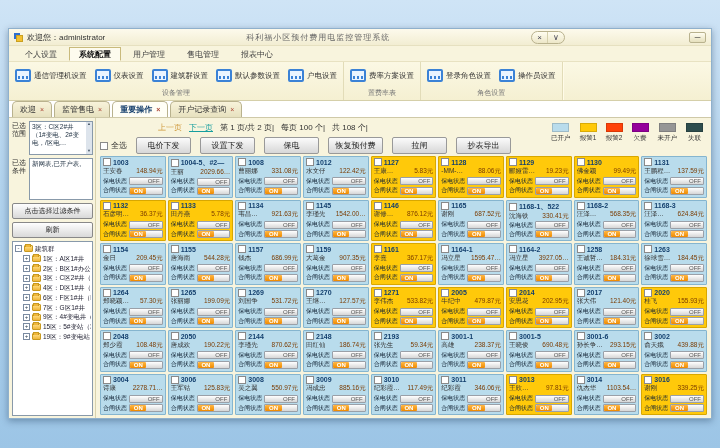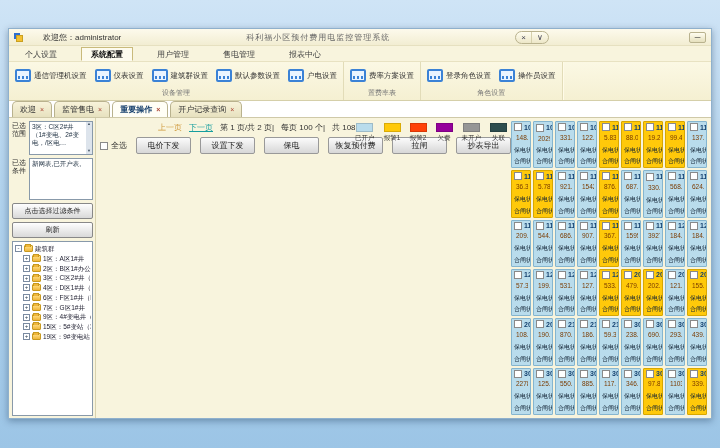--- a/index.html
+++ b/index.html
@@ -4,33 +4,33 @@
 <style>
   * { box-sizing:border-box; margin:0; padding:0; }
   html,body { width:720px; height:448px; overflow:hidden; }
   body { background:linear-gradient(180deg,#cfe4f6 0%,#b3d4ee 40%,#9cc5e6 100%); font-family:"Liberation Sans",sans-serif; position:relative; }
 
   .window { position:absolute; left:8px; top:28px; width:704px; height:391px;
     background:#f8f4dd; border:1px solid #8fb0cc; box-shadow:0 2px 7px rgba(0,30,60,.35);
     display:flex; flex-direction:column; }
 
   
-  .titlebar { height:17px; display:flex; align-items:center; gap:20px; padding:0 5px;
+  .titlebar { height:17px; display:flex; align-items:center; gap:4px; padding:0 5px;
     background:linear-gradient(#fdfaec,#f2edd2); border-bottom:1px solid #e6e0c0; font-size:8px; color:#333; }
   .app-icon { width:9px; height:9px; position:relative; flex:0 0 auto; }
   .app-icon::before { content:""; position:absolute; left:0; top:0; width:6px; height:6px; background:#2f6fd0; }
   .app-icon::after { content:""; position:absolute; right:0; bottom:0; width:5px; height:5px; background:#f4c030; border:1px solid #caa020; }
   .win-title { flex:1; text-align:center; color:#666; font-size:8px; letter-spacing:1px; }
   .pillbtns { display:flex; border:1px solid #b9b28e; border-radius:7px; background:linear-gradient(#fffdf0,#ede7c8); overflow:hidden; margin-right:120px; }
   .pillbtn { width:16px; text-align:center; font-size:8px; color:#445; line-height:11px; border-right:1px solid #d6d0ac; }
   .pillbtn:last-child { border-right:none; }
   .minbtn { width:17px; height:11px; border:1px solid #b9b28e; border-radius:2px; background:linear-gradient(#fffdf0,#e6e0bd); color:#333; font-size:8px; line-height:9px; text-align:center; }
 
   
-  .menutabs { height:15px; display:flex; gap:14px; padding:1px 0 0 6px; background:#f8f4dd; }
+  .menutabs { height:15px; display:flex; gap:2px; padding:1px 0 0 6px; background:#f8f4dd; }
   .mtab { font-size:8px; color:#444; padding:1px 9px; border:1px solid transparent; }
   .mtab.active { background:#fdfbee; border-color:#c9ba7c; border-bottom-color:#fdfbee; font-weight:bold; color:#111; }
 
   
   .ribbon { height:40px; background:linear-gradient(#fbf8e4,#f5f0d2); border-top:1px solid #e8e2c2; border-bottom:1px solid #d5cfa9; display:flex; }
   .rgroup { display:flex; flex-direction:column; border-right:1px solid #e2dcb8; padding:2px 6px 0 6px; }
   .rbtns { flex:1; display:flex; gap:8px; align-items:center; }
   .rbtn { display:flex; align-items:center; gap:3px; font-size:7.5px; color:#333; background:transparent; border:none; white-space:nowrap; font-family:"Liberation Sans",sans-serif; }
   .mon-icon { width:16px; height:13px; border:2px solid #3b82d6; border-radius:2px; background:#eaf4ff; position:relative; flex:0 0 auto; }
   .mon-icon::after { content:""; position:absolute; left:1px; right:1px; bottom:1px; height:3px;
@@ -54,21 +54,21 @@
   .listbox.h1 { height:34px; } .listbox.h2 { height:42px; }
   .sb-arrows { position:absolute; right:0; top:0; bottom:0; width:6px; background:#dde4ec; display:flex; flex-direction:column; justify-content:space-between; font-size:4px; color:#456; text-align:center; }
   .sbtn { background:linear-gradient(#fefefe,#d9d9d9); border:1px solid #888; border-radius:2px; font-size:7px; color:#222; padding:2px 0; text-align:center; font-family:"Liberation Sans",sans-serif; }
   .treebox { flex:1; background:#fff; border:1px solid #8899aa; padding:2px 1px 2px 2px; overflow:hidden; }
   .titem { display:flex; align-items:center; gap:2px; font-size:6.5px; color:#223; line-height:1.5; white-space:nowrap; overflow:hidden; }
   .titem.child { padding-left:8px; }
   .expander { width:7px; height:7px; flex:0 0 auto; border:1px solid #7a8aa0; background:#fff; font-size:6px; line-height:5px; text-align:center; color:#345; }
   .folder { width:9px; height:7px; flex:0 0 auto; background:linear-gradient(#ffe08a,#f0b63a); border:1px solid #c89a20; border-radius:1px; position:relative; }
   .folder::before { content:""; position:absolute; left:0; top:-2px; width:4px; height:2px; background:#f0b63a; border:1px solid #c89a20; border-bottom:none; }
 
-  .main { flex:1; min-width:0; display:flex; flex-direction:row; padding:2px 4px 3px; }
+  .main { flex:1; min-width:0; display:flex; flex-direction:column; padding:2px 4px 3px; }
   .mainhead { position:relative; height:35px; flex:0 0 auto; }
   .pagerrow { display:flex; gap:7px; align-items:center; font-size:8px; color:#333; padding:2px 0 0 58px; }
   .pg-prev { color:#cf9a3d; } .pg-next { color:#169e9e; text-decoration:underline; }
   .toolrow { display:flex; gap:9px; align-items:center; margin-top:4px; }
   .selectall { display:flex; align-items:center; gap:3px; font-size:8px; color:#333; }
   .cb { width:8px; height:8px; background:#fff; border:1px solid #8a8a8a; flex:0 0 auto; }
   .tbtn { width:55px; background:linear-gradient(#fbfbfb,#d7d7d7); border:1px solid #999; border-radius:2px; font-size:8px; padding:2px 0; text-align:center; color:#222; font-family:"Liberation Sans",sans-serif; }
   .legend { position:absolute; right:4px; top:3px; display:flex; gap:9px; }
   .lgitem { display:flex; flex-direction:column; align-items:center; gap:2px; font-size:6.5px; color:#333; }
   .sw { width:17px; height:9px; border:1px solid rgba(0,0,0,.15); }

